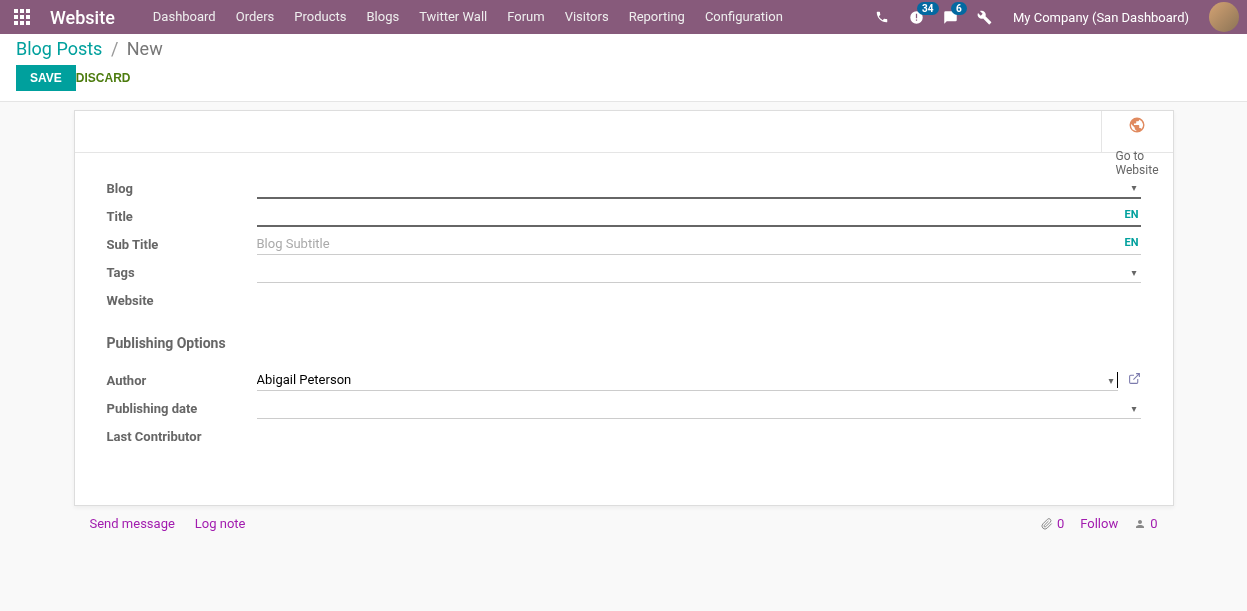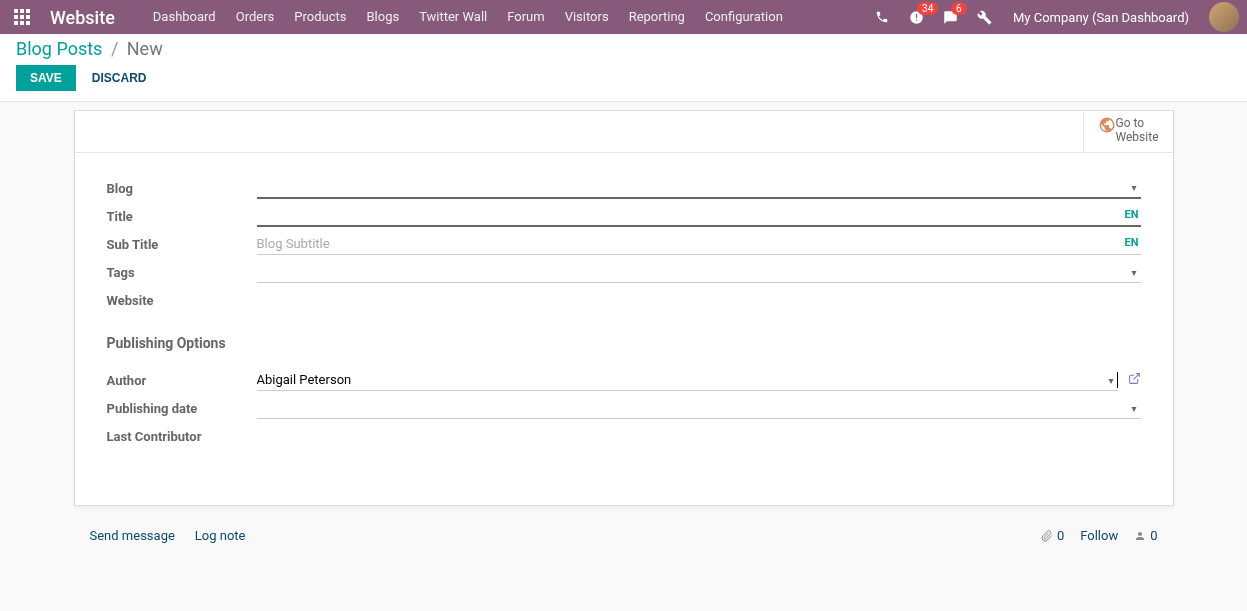--- a/index.html
+++ b/index.html
@@ -8,41 +8,41 @@
     
     .navbar { background: #875a7b; height: 34px; display: flex; align-items: center; color: #fff; padding: 0 8px; }
     .apps-icon { width: 28px; height: 28px; display: flex; align-items: center; justify-content: center; cursor: pointer; }
     .apps-grid { display: grid; grid-template-columns: repeat(3, 4px); grid-template-rows: repeat(3, 4px); gap: 2px; }
     .apps-grid span { background: #fff; width: 4px; height: 4px; }
     .brand { font-size: 18px; font-weight: 500; margin-left: 14px; margin-right: 28px; cursor: pointer; }
     .nav-menu { display: flex; gap: 0; flex: 1; }
     .nav-item { padding: 12px 10px; line-height: 34px; cursor: pointer; color: #eee; font-size: 13px; }
     .nav-right { display: flex; align-items: center; gap: 4px; margin-left: auto; }
     .nav-icon { width: 30px; height: 34px; display: flex; align-items: center; justify-content: center; cursor: pointer; position: relative; color: #fff; }
-    .badge { font-size: 10px; background: #ef4444; color: #fff; border-radius: 9px; padding: 1px 5px; position: absolute; top: 2px; left: 16px; font-weight: normal; }
+    .badge { font-size: 10px; background: #0369a1; color: #fff; border-radius: 9px; padding: 1px 5px; position: absolute; top: 2px; left: 16px; font-weight: bold; }
     .company { padding: 0 10px; cursor: pointer; font-size: 13px; }
     .avatar { width: 30px; height: 30px; border-radius: 50%; background: linear-gradient(135deg, #d4a373 0%, #8b7355 100%); margin-left: 6px; cursor: pointer; }
     
     
     .control-panel { background: #fff; border-bottom: 1px solid #e5e5e5; }
     .breadcrumb-row { padding: 4px 16px 6px; }
     .breadcrumb { font-size: 18px; }
     .breadcrumb a { color: #00a09d; text-decoration: none; cursor: pointer; }
     .breadcrumb .sep { color: #999; margin: 0 4px; }
     .breadcrumb .current { color: #777; }
-    .actions-row { padding: 0 16px 10px; display: flex; gap: 16px; align-items: center; }
+    .actions-row { padding: 0 16px 10px; display: flex; align-items: center; }
     .btn-primary { background: #00a09d; color: #fff; border: none; padding: 6px 14px; font-size: 12px; font-weight: bold; cursor: pointer; text-transform: uppercase; }
-    .btn-link { color: #0c4a6e; background: none; border: none; font-size: 12px; font-weight: bold; cursor: pointer; text-transform: uppercase; }
+    .btn-link { color: #4d7c0f; background: none; border: none; font-size: 12px; font-weight: bold; cursor: pointer; text-transform: uppercase; }
     
     
     .form-view { padding: 0 24px 40px; }
     .sheet-wrapper { margin: 8px auto 0; max-width: 1100px; }
     .sheet { background: #fff; border: 1px solid #ddd; box-shadow: 0 2px 4px rgba(0,0,0,0.05); position: relative; }
     .statusbar { border-bottom: 1px solid #e5e5e5; height: 42px; display: flex; justify-content: flex-end; }
-    .stat-button { border-left: 1px solid #e5e5e5; padding: 5px 14px; display: flex; cursor: pointer; color: #666; font-size: 12px; line-height: 1.2; }
+    .stat-button { border-left: 1px solid #e5e5e5; padding: 5px 14px; display: flex; align-items: center; gap: 10px; cursor: pointer; color: #666; font-size: 12px; line-height: 1.2; flex-direction: column; }
     .stat-button .globe { color: #e08a5f; font-size: 18px; }
     .stat-button .stat-text { display: flex; flex-direction: column; }
     
     .sheet-body { padding: 24px 32px 52px; }
     .form-group { display: flex; margin-bottom: 6px; min-height: 22px; align-items: center; }
     .form-label { width: 150px; font-weight: bold; font-size: 13px; color: #666; flex-shrink: 0; }
     .form-field { flex: 1; position: relative; border-bottom: 1px solid #ccc; min-height: 22px; display: flex; align-items: center; }
     .form-field.no-border { border-bottom: none; }
     .form-field.dark { border-bottom: 2px solid #666; }
     .form-input { border: none; outline: none; width: 100%; padding: 2px 20px 2px 0; font-size: 13px; font-family: inherit; background: transparent; }
@@ -51,21 +51,21 @@
     .lang-badge { position: absolute; right: 2px; top: 3px; color: #00a09d; font-size: 11px; font-weight: bold; cursor: pointer; }
     .ext-link { margin-left: 10px; color: #7c7bad; cursor: pointer; font-size: 13px; }
     .field-with-ext { display: flex; align-items: center; flex: 1; }
     .field-with-ext .form-field { flex: 1; }
     
     .section-title { font-size: 14px; color: #666; margin: 24px 0 18px; font-weight: 700; }
     
     .cursor-caret { border-right: 1px solid #000; display: inline-block; height: 16px; vertical-align: middle; margin-left: -1px; }
     
     
-    .chatter { max-width: 1100px; margin: 0 auto; padding: 22px 16px 0; font-size: 13px; color: #0c4a6e; display: flex; align-items: center; }
+    .chatter { max-width: 1100px; margin: 0 auto; padding: 10px 16px 0; font-size: 13px; color: #a21caf; display: flex; align-items: center; }
     .chatter-left { display: flex; gap: 20px; }
     .chatter-left span { cursor: pointer; }
     .chatter-right { margin-left: auto; display: flex; gap: 16px; align-items: center; }
     .chatter-right span { cursor: pointer; display: flex; align-items: center; gap: 4px; }
   </style>
 </head>
 <body>
 
 <div class="navbar">
   <div class="apps-icon">

